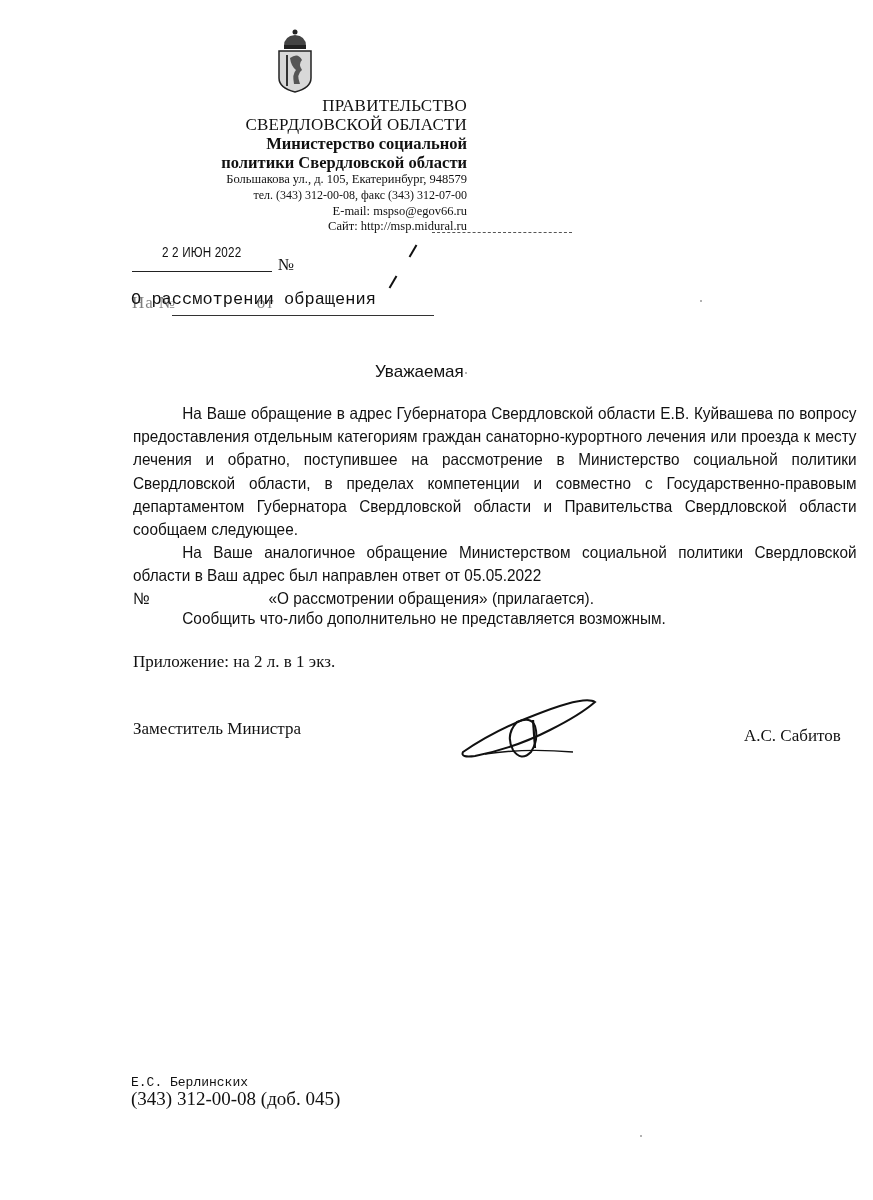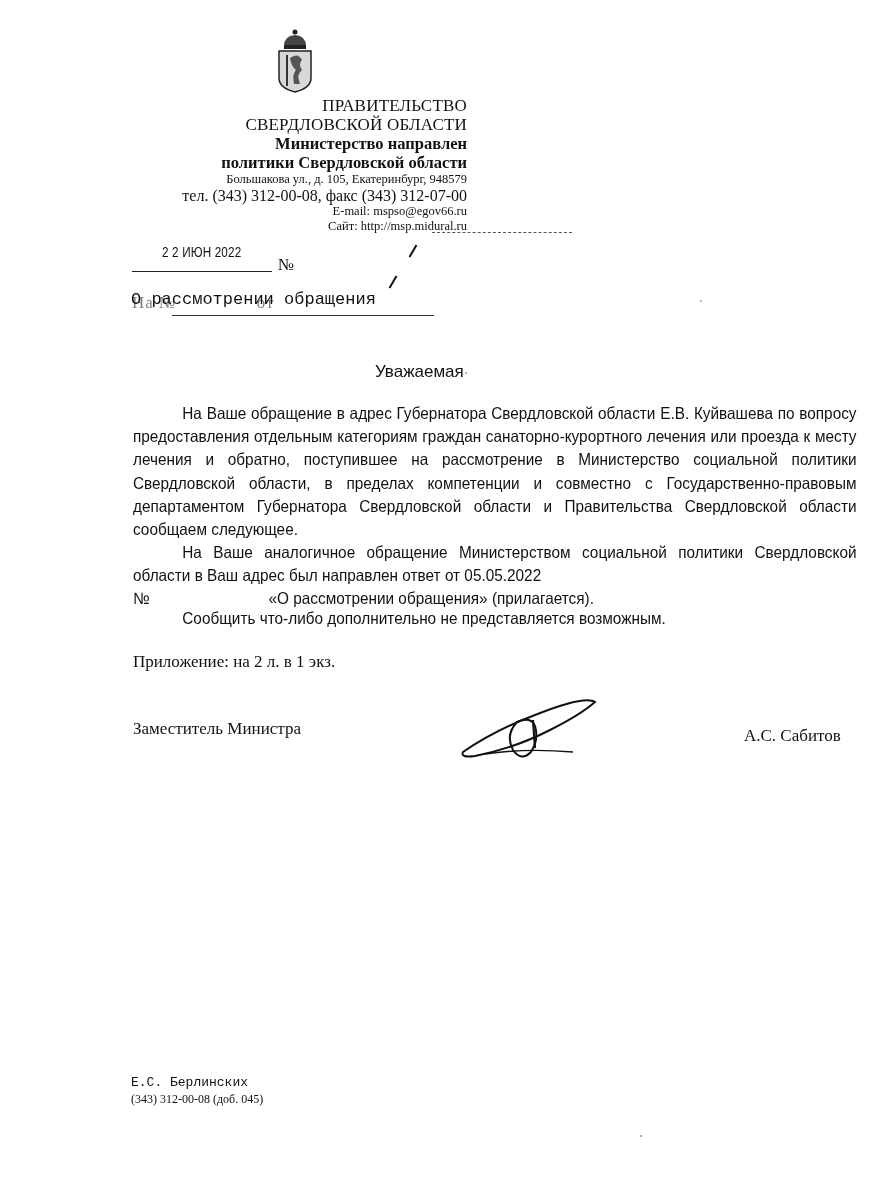--- a/index.html
+++ b/index.html
@@ -14,21 +14,21 @@
     .abs { position: absolute; }
 
     
     .emblem { left: 272px; top: 28px; width: 46px; height: 66px; }
     .hdr { left: 127px; width: 340px; text-align: right; }
     .gov1 { top: 96px; font-size: 17px; letter-spacing: 0.2px; line-height: 19px; }
     .gov2 { top: 115px; font-size: 17px; letter-spacing: 0.2px; line-height: 19px; }
     .min1 { top: 134px; font-size: 16.5px; font-weight: bold; line-height: 19px; }
     .min2 { top: 153px; font-size: 16.5px; font-weight: bold; line-height: 19px; }
     .addr { top: 172px; font-size: 12.5px; line-height: 15px; }
-    .tel  { top: 188px; font-size: 16px; line-height: 15px; }
+    .tel  { top: 188px; font-size: 12px; line-height: 15px; }
     .mail { top: 204px; font-size: 12.5px; line-height: 15px; }
     .site { top: 219px; font-size: 12.5px; line-height: 15px; }
     .dashline { left: 432px; top: 232px; width: 140px; border-top: 1px dashed #555; }
 
     .stamp-date {
       left: 162px; top: 243px;
       font-family: "Liberation Sans Narrow", "Liberation Sans", "DejaVu Sans", sans-serif;
       font-size: 15px; letter-spacing: 0.2px;
       transform: scaleX(0.78); transform-origin: left;
     }
@@ -67,41 +67,41 @@
     .p3 { top: 610px; }
     .num-row { text-indent: 0 !important; }
     .num-row .spacer { display: inline-block; width: 128px; }
 
     .appendix { left: 133px; top: 652px; font-size: 17px; }
     .position { left: 133px; top: 719px; font-size: 17px; }
     .signer { left: 744px; top: 726px; font-size: 17px; }
     .signature { left: 455px; top: 690px; width: 150px; height: 80px; }
 
     .exec-name { left: 131px; top: 1075px; font-size: 13px; line-height: 16px; font-family: Liberation Mono, monospace; }
-    .exec-phone { left: 131px; top: 1091px; font-size: 12px; line-height: 16px; }
+    .exec-phone { left: 131px; top: 1091px; font-size: 19px; line-height: 16px; }
 
     .speck { position: absolute; width: 2px; height: 2px; background: #999; border-radius: 1px; }
   </style>
 </head>
 <body>
 
 <div class="abs emblem">
   <svg width="46" height="66" viewBox="0 0 46 66">
     <circle cx="23" cy="4" r="2.5" fill="#222"></circle>
     <path d="M12 18 Q12 8 23 7 Q34 8 34 18 Z" fill="#444"></path>
     <rect x="12" y="17" width="22" height="4" fill="#222"></rect>
     <path d="M7 23 H39 V50 Q39 60 23 64 Q7 60 7 50 Z" fill="#d8d8d8" stroke="#222" stroke-width="1.5"></path>
     <line x1="15" y1="27" x2="15" y2="58" stroke="#333" stroke-width="2"></line>
     <path d="M18 30 Q26 24 30 32 Q26 36 30 42 Q24 46 28 56 L22 56 Q20 46 24 42 Q19 38 18 30 Z" fill="#555"></path>
   </svg>
 </div>
 
 <div class="abs hdr gov1">ПРАВИТЕЛЬСТВО</div>
 <div class="abs hdr gov2">СВЕРДЛОВСКОЙ ОБЛАСТИ</div>
-<div class="abs hdr min1">Министерство направлен</div>
+<div class="abs hdr min1">Министерство социальной</div>
 <div class="abs hdr min2">политики Свердловской области</div>
 <div class="abs hdr addr">Большакова ул., д. 105, Екатеринбург, 948579</div>
 <div class="abs hdr tel">тел. (343) 312-00-08, факс (343) 312-07-00</div>
 <div class="abs hdr mail">E-mail: mspso@egov66.ru</div>
 <div class="abs hdr site">Сайт: http://msp.midural.ru</div>
 <div class="abs dashline"></div>
 
 <div class="abs stamp-date">2 2 ИЮН 2022</div>
 <div class="abs date-line"></div>
 <div class="abs num-sign">№</div>

